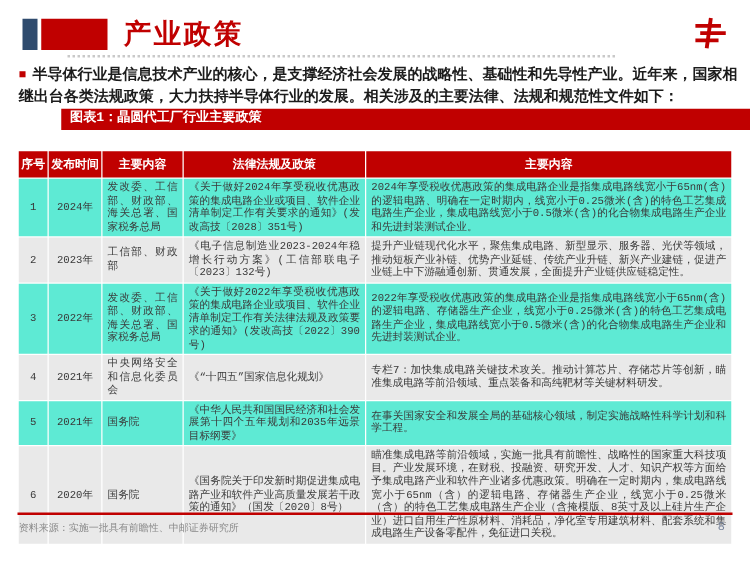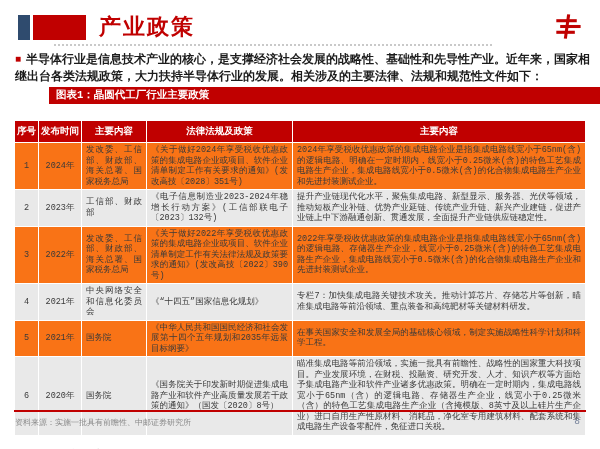--- a/index.html
+++ b/index.html
@@ -21,21 +21,21 @@
          font-weight:600;color:#1c1c1c;text-align:justify;}
   .intro .bullet{color:#c00000;font-size:10px;margin-right:5px;position:relative;top:-1px;}
   
   .fig-bar{position:absolute;left:14px;top:87px;width:572px;height:17px;background:#c00000;
            color:#fff;font-size:10.5px;font-weight:bold;line-height:17px;padding-left:7px;box-sizing:border-box;margin-left:35px;}
   
   .tbl-wrap{position:absolute;left:14px;top:109px;width:572px;margin-top:11px;}
   table{border-collapse:separate;border-spacing:1px;width:572px;table-layout:fixed;background:#fff;}
   th{background:#c00000;color:#fff;font-size:9.5px;font-weight:bold;padding:4px 2px;text-align:center;}
   td{font-size:8.5px;line-height:10.5px;padding:2px 4px;vertical-align:middle;color:#3a3a3a;text-align:justify;}
-  tr.odd td{background:#f97316;}
+  tr.odd td{background:#5eead4;}
   tr.even td{background:#e9e9e9;}
   td.c{text-align:center;padding:2px 1px;}
   col.no{width:23px;} col.date{width:42px;} col.org{width:64px;} col.law{width:145px;} col.main{width:292px;}
   
   .foot-line{position:absolute;left:14px;top:410px;width:572px;height:2px;background:#c00000;}
   .foot-src{position:absolute;left:15px;top:417px;font-size:8px;color:#8a8a8a;}
   .foot-page{position:absolute;right:20px;top:416px;font-size:9.5px;color:#77839b;}
   .foot-disc{position:absolute;left:15px;top:431px;font-size:11px;color:#9a9a9a;letter-spacing:2px;margin-top:16px;}
 </style>
 </head>

